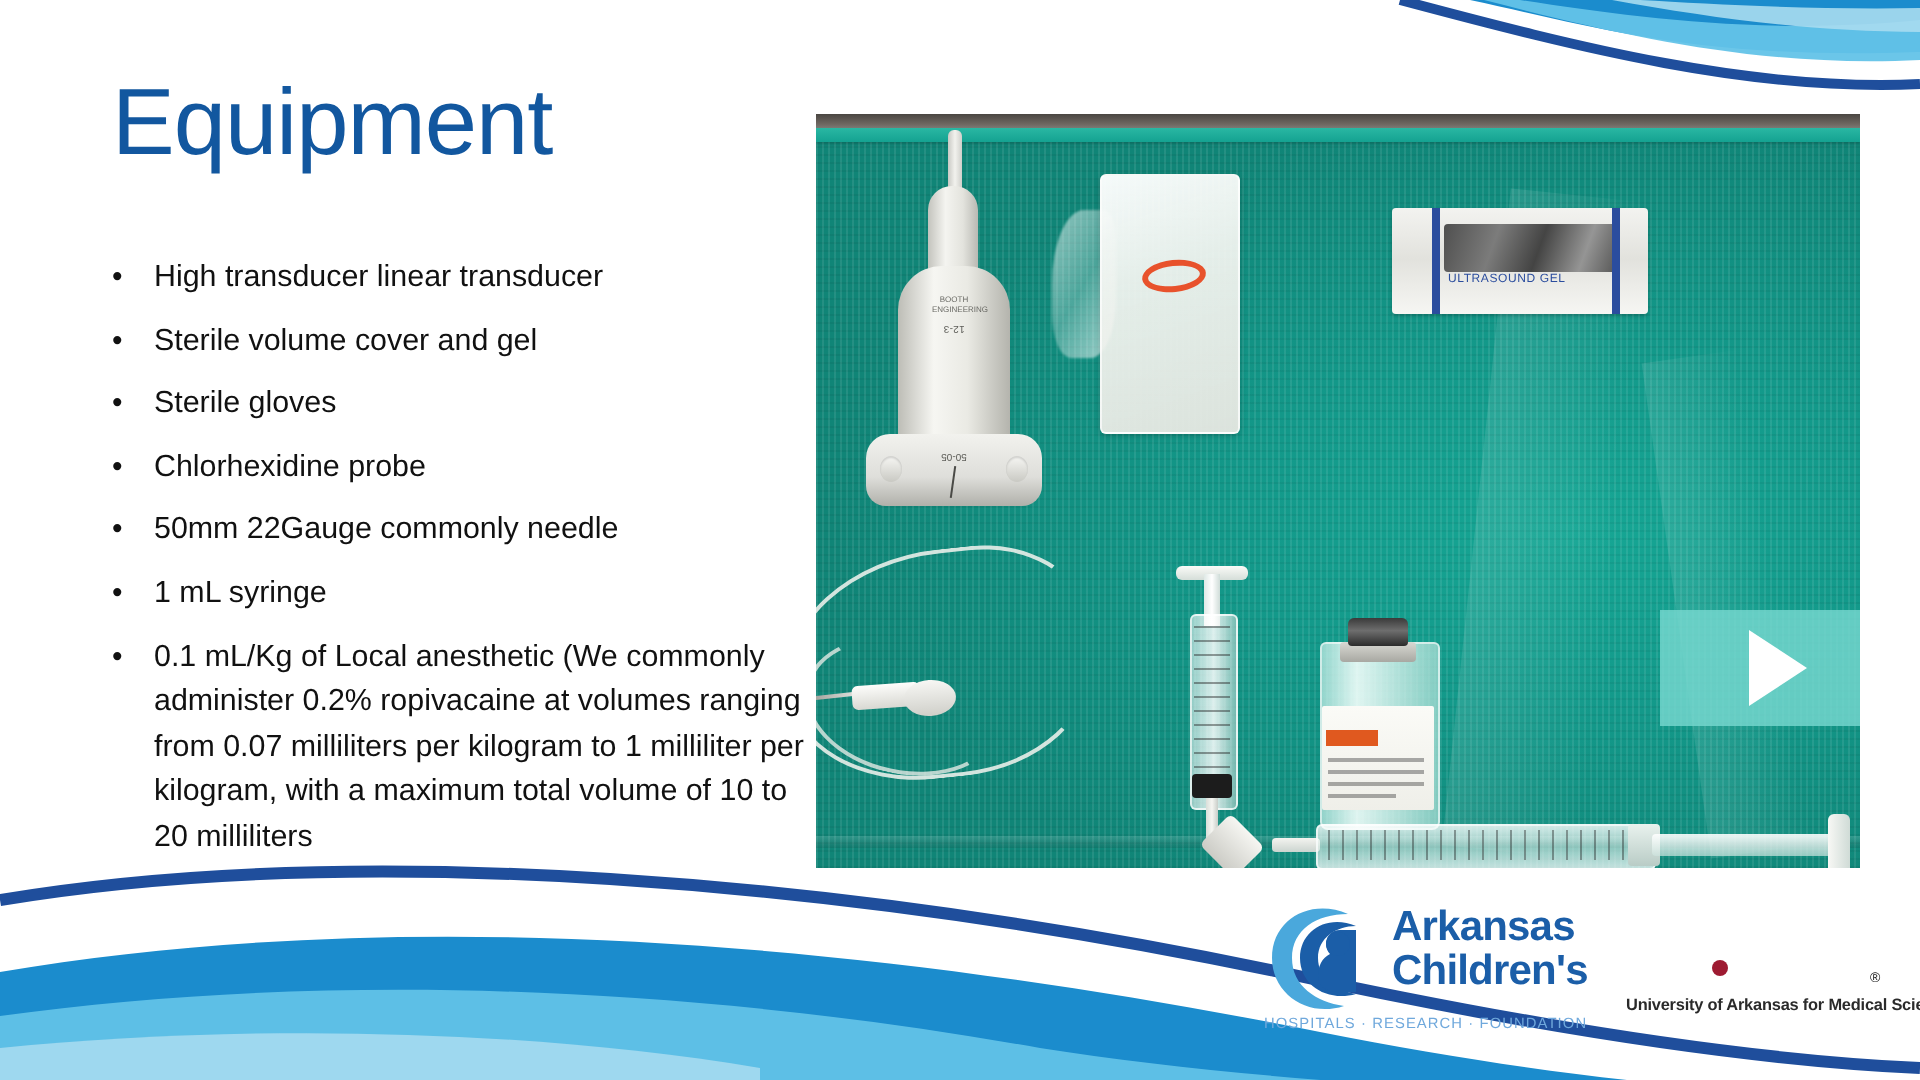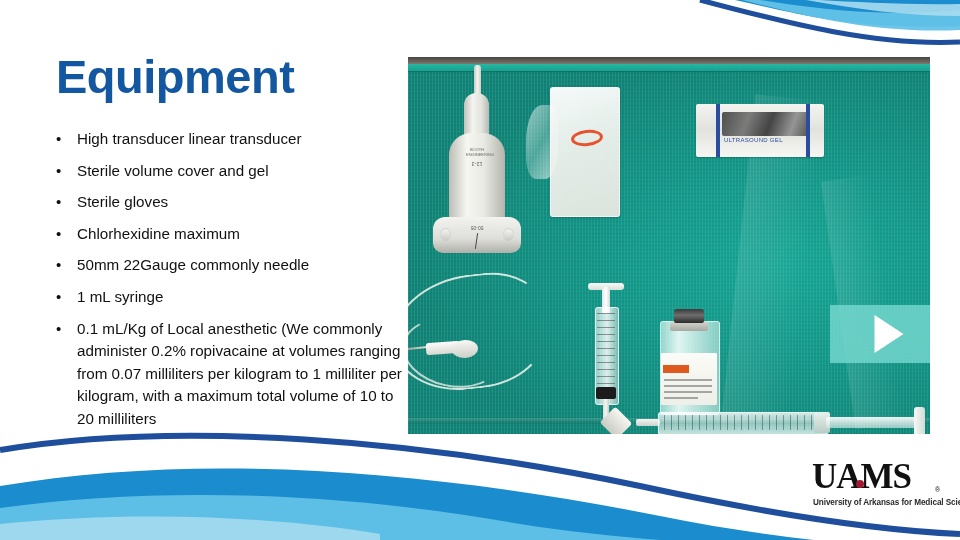--- a/index.html
+++ b/index.html
@@ -28,23 +28,23 @@
     top: 0;
     width: 960px;
     height: 540px;
     pointer-events: none;
   }
 
   
   .title {
     position: absolute;
     left: 56px;
-    top: 52px;
+    top: 36px;
     font-size: 47px;
-    font-weight: bold;
+    font-weight: normal;
     color: #12579f;
     letter-spacing: -0.5px;
     line-height: 1.05;
     white-space: nowrap;
   }
 
   
   .bullets {
     position: absolute;
     left: 46px;
@@ -552,21 +552,21 @@
     <div class="bullet-row">
       <span class="bullet-dot">•</span>
       <span class="bullet-text">Sterile volume cover and gel</span>
     </div>
     <div class="bullet-row">
       <span class="bullet-dot">•</span>
       <span class="bullet-text">Sterile gloves</span>
     </div>
     <div class="bullet-row">
       <span class="bullet-dot">•</span>
-      <span class="bullet-text">Chlorhexidine maximum</span>
+      <span class="bullet-text">Chlorhexidine probe</span>
     </div>
     <div class="bullet-row">
       <span class="bullet-dot">•</span>
       <span class="bullet-text">50mm 22Gauge commonly needle</span>
     </div>
     <div class="bullet-row">
       <span class="bullet-dot">•</span>
       <span class="bullet-text">1 mL syringe</span>
     </div>
     <div class="bullet-row tall">
@@ -633,21 +633,33 @@
     <div class="syr-h-ticks"></div>
     <div class="syr-h-stopper"></div>
     <div class="syr-h-plunger-rod"></div>
     <div class="syr-h-flange"></div>
 
     <div class="play-overlay">
       <div class="play-triangle"></div>
     </div>
   </div>
 
+  <div class="logo-ach">
+    <svg class="ach-swoosh" viewBox="0 0 62 56">
+      <path d="M44,6 C26,-2 6,8 6,28 C6,46 24,58 42,52 C28,50 16,42 16,28 C16,14 28,6 44,6 Z" fill="#4aa8dc"></path>
+      <path d="M48,12 C34,6 20,14 20,28 C20,42 34,50 48,46 C38,44 29,38 29,28 C29,18 38,12 48,12 Z" fill="#1b5ea8"></path>
+      <path d="M40,14 C36,14 33,17 33,21 C33,23 34,25 35,26 C31,28 29,32 29,37 C29,42 33,45 39,45 L48,45 L48,14 Z" fill="#1b5ea8"></path>
+      <circle cx="39" cy="21" r="6" fill="#1b5ea8"></circle>
+    </svg>
+    <div class="ach-words">
+      <div>Arkansas</div>
+      <div>Children's</div>
+    </div>
+    <div class="ach-tag">HOSPITALS · RESEARCH · FOUNDATION</div>
+  </div>
 
   <div class="logo-uams">
-    <div class="uams-word">UAMS</div>
     <div class="uams-dot"></div>
     <div class="uams-reg">®</div>
     <div class="uams-sub">University of Arkansas for Medical Sciences</div>
   </div>
 
 </div>
 
 </body></html>

